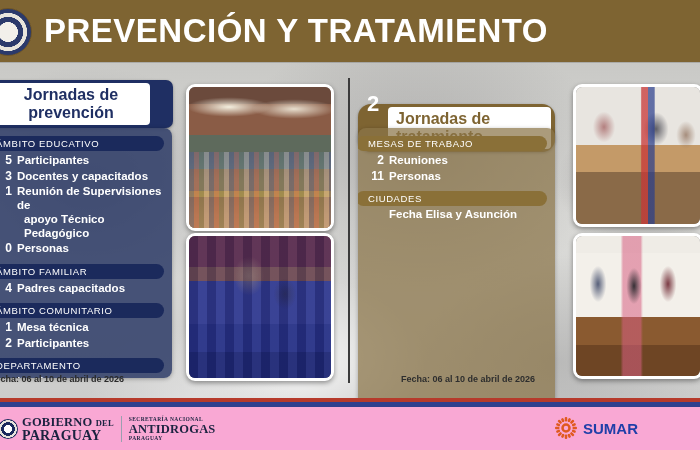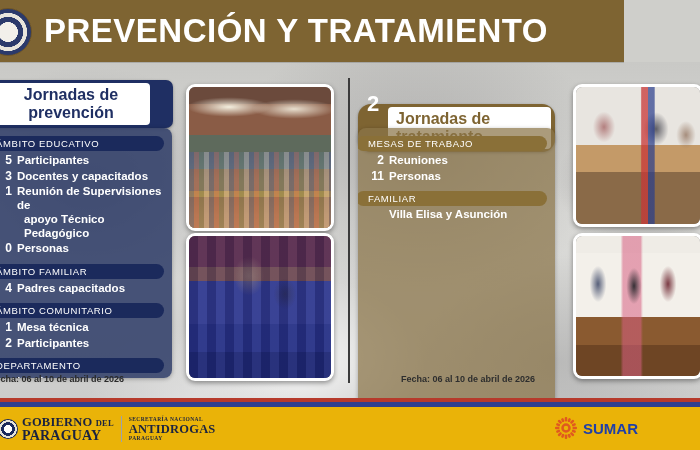--- a/index.html
+++ b/index.html
@@ -27,21 +27,21 @@
   }
   .bg-photo:after{
     content:"";position:absolute;inset:0;
     background:
       radial-gradient(ellipse 120px 90px at 640px 120px, rgba(90,88,92,.35), rgba(0,0,0,0) 70%),
       radial-gradient(ellipse 150px 110px at 190px 340px, rgba(235,235,235,.6), rgba(0,0,0,0) 70%);
   }
 
   
   .header{
-    position:absolute;left:0;top:0;width:624px;height:62px;
+    position:absolute;left:0;top:0;width:700px;height:62px;
     background:#7e6432;
     display:flex;align-items:center;
     box-shadow:0 1px 0 rgba(0,0,0,.15);
   }
   .header .seal{
     position:absolute;left:-16px;top:8px;width:46px;height:46px;border-radius:50%;
     background:
       radial-gradient(circle at 50% 50%, #f2f0ea 0 30%, #2b3a6b 31% 46%, #e8e5dc 47% 58%, #2b3a6b 59% 72%, #ded9cc 73% 100%);
     border:1px solid #6a5228;
   }
@@ -211,21 +211,21 @@
       radial-gradient(ellipse 12px 26px at 22px 48px, rgba(70,80,110,.9), rgba(0,0,0,0) 70%),
       radial-gradient(ellipse 11px 26px at 58px 50px, rgba(35,35,40,.9), rgba(0,0,0,0) 70%),
       radial-gradient(ellipse 12px 26px at 92px 48px, rgba(110,40,50,.9), rgba(0,0,0,0) 70%),
       linear-gradient(90deg, rgba(230,90,120,0) 36%, rgba(215,95,130,.55) 38% 52%, rgba(230,90,120,0) 54%);
   }
 
   
   .stripe-red{position:absolute;left:0;top:398px;width:700px;height:4px;background:#b63a2b;}
   .stripe-blue{position:absolute;left:0;top:402px;width:700px;height:5px;background:#2f3f8f;}
   .footer{
-    position:absolute;left:0;top:407px;width:700px;height:43px;background:#eab308;
+    position:absolute;left:0;top:407px;width:700px;height:43px;background:#f9a8d4;
     display:flex;align-items:center;
   }
   .gov{position:absolute;left:4px;top:9px;display:flex;align-items:center;}
   .gov .emb{
     width:20px;height:20px;border-radius:50%;margin-right:4px;margin-left:-6px;
     background:radial-gradient(circle at 50% 50%, #ffffff 0 28%, #1b2a5c 29% 48%, #e6e3da 49% 62%, #1b2a5c 63% 78%, #cfcabb 79% 100%);
   }
   .gov .txt{font-family:"Liberation Serif", serif;color:#1b2340;line-height:1;}
   .gov .l1{font-size:12.5px;font-weight:bold;letter-spacing:.2px;}
   .gov .l1 small{font-size:8.5px;}
@@ -335,25 +335,25 @@
         </div>
         <div class="row">
           <div class="num">2</div>
           <div class="lbl">Reuniones</div>
         </div>
         <div class="row">
           <div class="num">11</div>
           <div class="lbl">Personas</div>
         </div>
         <div class="sec-pill brown">
-          <span>FAMILIAR</span>
+          <span>CIUDADES</span>
         </div>
         <div class="row">
           <div class="num"></div>
-          <div class="lbl">Villa Elisa y Asunción</div>
+          <div class="lbl">Fecha Elisa y Asunción</div>
         </div>
       </div>
   </div>
   <div class="trt-date">Fecha: 06 al 10 de abril de 2026</div>
 
   <div class="photo" id="photo1">
       <div class="ph"></div>
     </div>
   <div class="photo" id="photo2">
       <div class="ph"></div>

